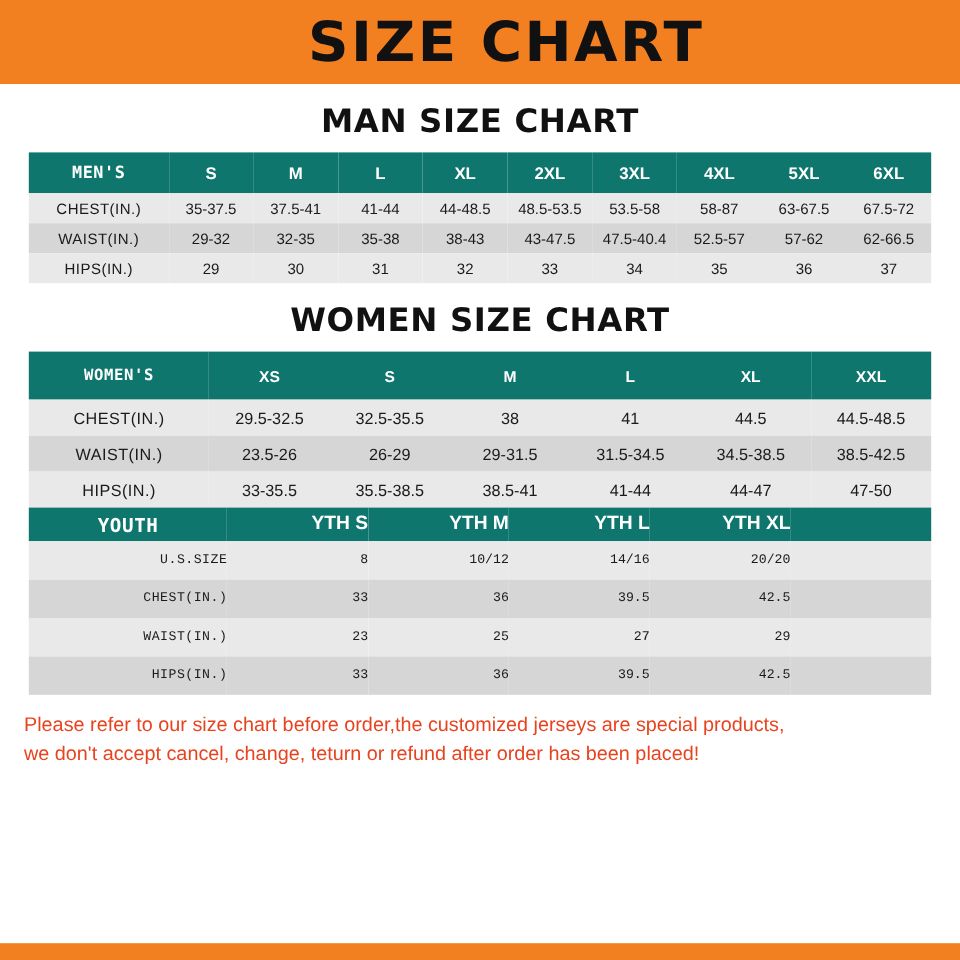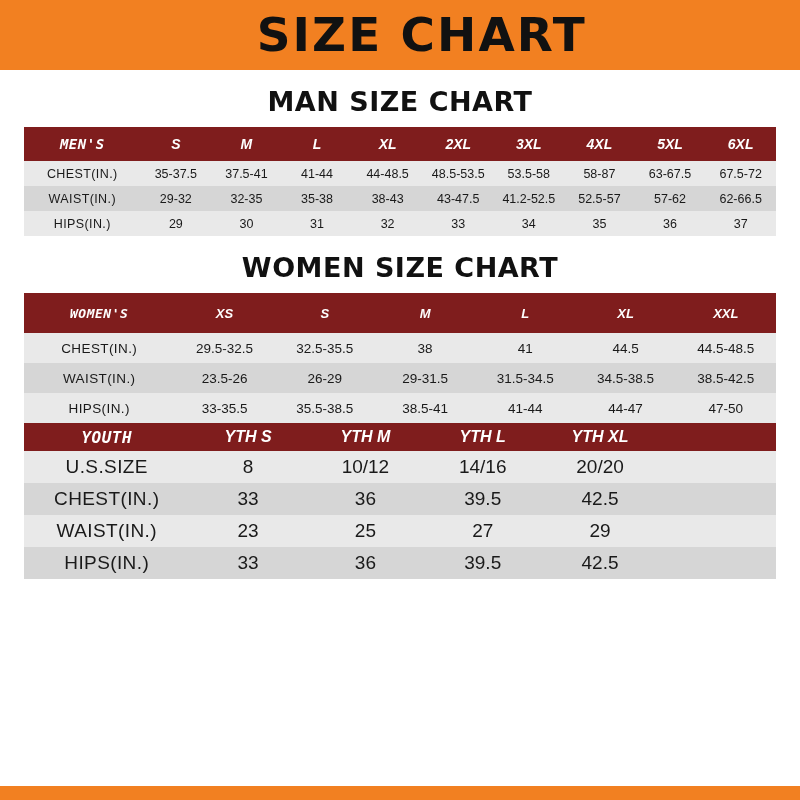--- a/index.html
+++ b/index.html
@@ -60,22 +60,21 @@
     text-align: center;
     font-family: "Liberation Sans", sans-serif;
     font-size: 12.5px;
     color: #1a1a1a;
     padding: 0;
     height: 26px;
     font-weight: normal;
     white-space: nowrap;
   }
   .hdr-row {
-    background: #7f1d1d;
-    font-style: italic;
+    background: #0f766e;
   }
   .hdr-row th {
     color: #ffffff;
     height: 36px;
     font-size: 15px;
     font-weight: bold;
   }
   .hdr-row th.label {
     font-family: "DejaVu Sans Mono", monospace;
     font-size: 16px;
@@ -86,27 +85,27 @@
   .row-a td { background: #e9e9e9; }
   .row-b td { background: #d6d6d6; }
   .row-label {
     font-size: 12.5px;
     letter-spacing: 0.4px;
   }
   
   .men col.c0 { width: 15.5%; }
   .women col.c0 { width: 20%; }
   .youth col.c0 { width: 22%; }
-  .youth td, .youth th { height: 32px; }
+  .youth td, .youth th { height: 32px; text-align: right; }
   .women td, .women th { height: 30px; }
   .youth .hdr-row th { height: 28px; font-size: 16px; }
   .women .hdr-row th { height: 40px; font-size: 13px; }
   .men .hdr-row th { height: 34px; font-size: 14px; }
   .men td, .men th { height: 25px; }
-  .youth td { font-size: 19px; }
+  .youth td { font-size: 11px; font-family: Liberation Mono, monospace; }
   .women td { font-size: 13.5px; }
   
   .note {
     padding: 14px 20px 0 20px;
     color: #e8431f;
     font-size: 16.5px;
     line-height: 1.45;
     text-align: left;
     font-family: "Liberation Sans", sans-serif;
   }
@@ -168,21 +167,21 @@
           <td>63-67.5</td>
           <td>67.5-72</td>
         </tr>
         <tr class="row-b">
           <td class="row-label">WAIST(IN.)</td>
           <td>29-32</td>
           <td>32-35</td>
           <td>35-38</td>
           <td>38-43</td>
           <td>43-47.5</td>
-          <td>41.2-52.5</td>
+          <td>47.5-40.4</td>
           <td>52.5-57</td>
           <td>57-62</td>
           <td>62-66.5</td>
         </tr>
         <tr class="row-a">
           <td class="row-label">HIPS(IN.)</td>
           <td>29</td>
           <td>30</td>
           <td>31</td>
           <td>32</td>
@@ -297,15 +296,19 @@
           <td>33</td>
           <td>36</td>
           <td>39.5</td>
           <td>42.5</td>
           <td></td>
         </tr>
       </tbody>
     </table>
   </div>
 
+  <div class="note">
+    <div>Please refer to our size chart before order,the customized jerseys are special products,</div>
+    <div>we don't accept cancel, change, teturn or refund after order has been placed!</div>
+  </div>
 
   <div class="bottom-bar"></div>
 </div>
 
 </body></html>

